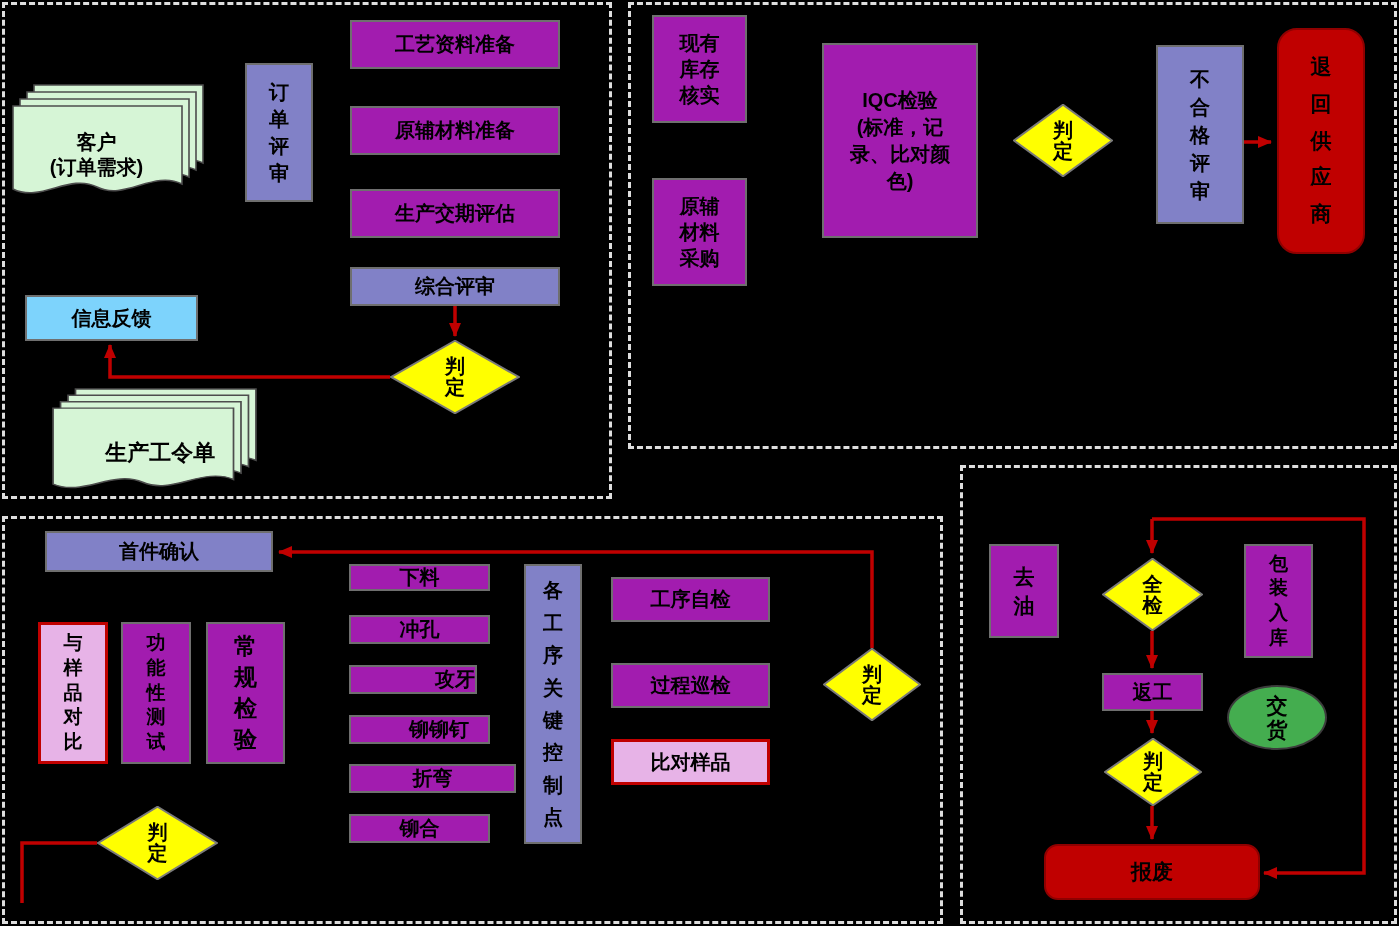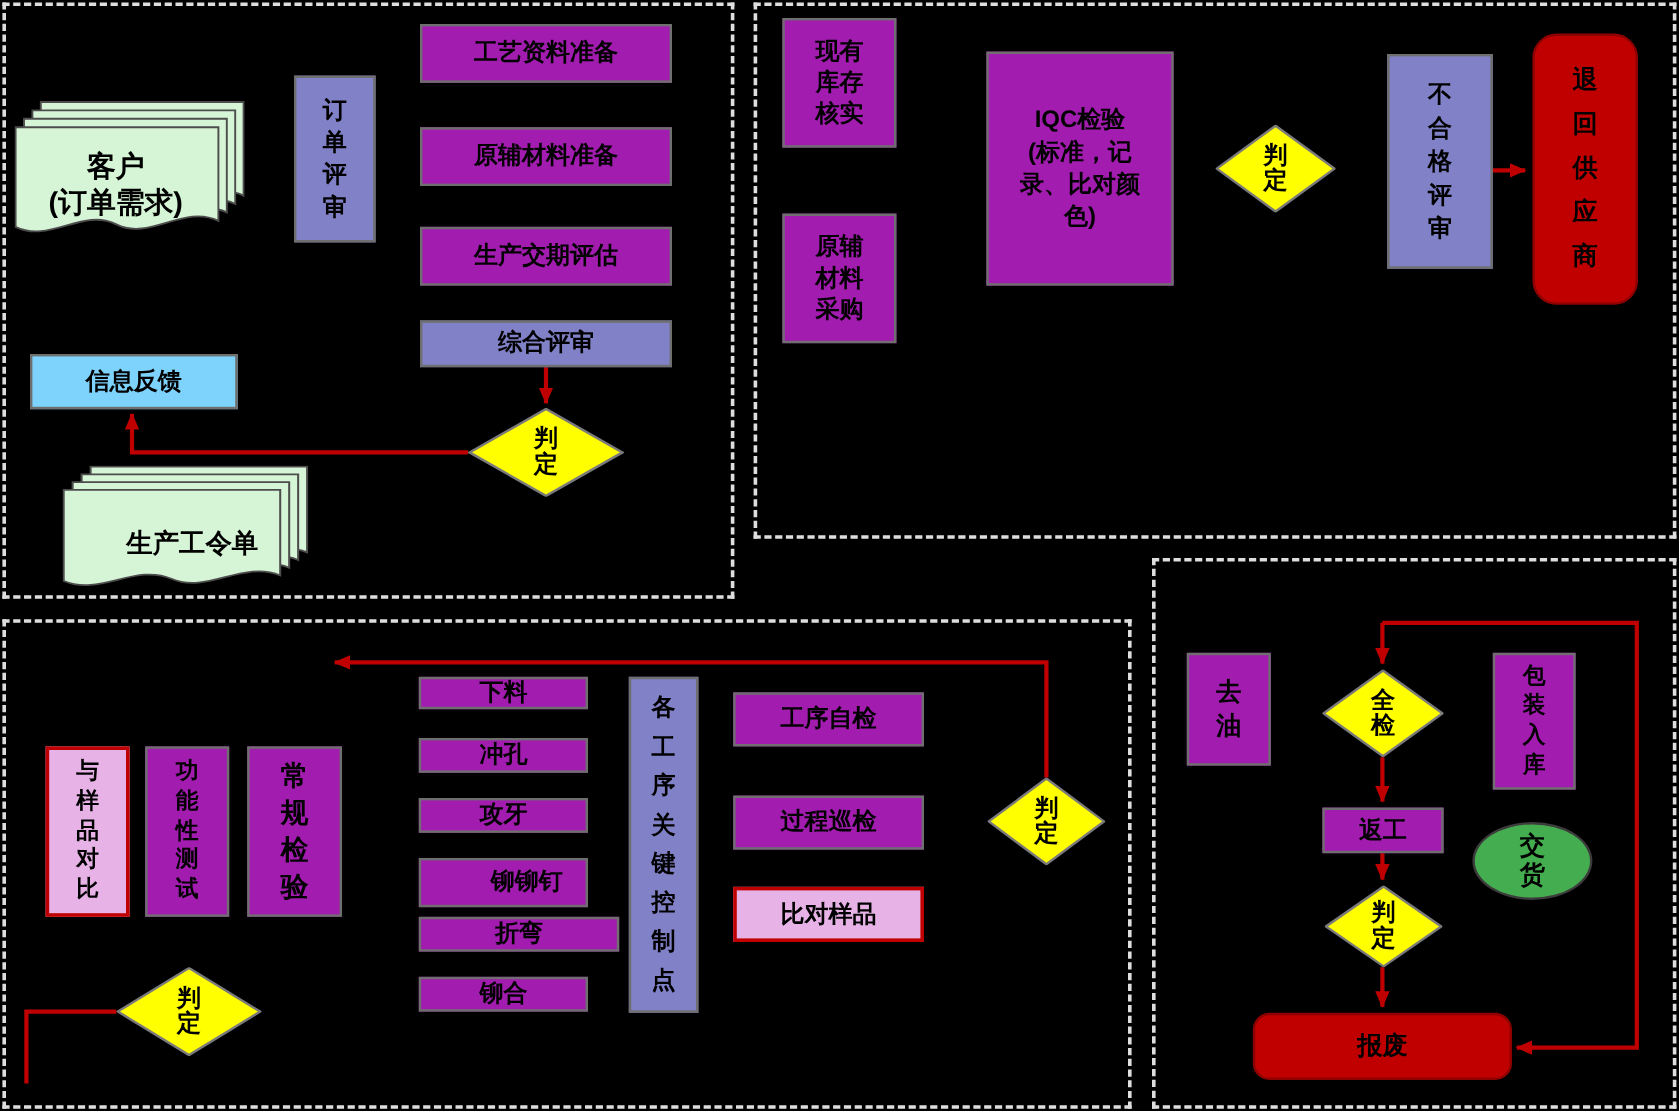--- a/index.html
+++ b/index.html
@@ -57,21 +57,21 @@
 
   <div class="section" style="left:2px;top:2px;width:610px;height:497px;"></div>
 
   <div class="docstack" style="left:12px;top:84px;width:192px;height:118px;">
     <svg viewBox="0 0 192 118" preserveAspectRatio="none">
       <path class="doc" transform="translate(21,0)" d="M1,1 L170,1 L170,79 C141,65 113,96 85,82 C57,68 29,98 1,84 Z"></path>
       <path class="doc" transform="translate(14,7)" d="M1,1 L170,1 L170,79 C141,65 113,96 85,82 C57,68 29,98 1,84 Z"></path>
       <path class="doc" transform="translate(7,14)" d="M1,1 L170,1 L170,79 C141,65 113,96 85,82 C57,68 29,98 1,84 Z"></path>
       <path class="doc" transform="translate(0,21)" d="M1,1 L170,1 L170,79 C141,65 113,96 85,82 C57,68 29,98 1,84 Z"></path>
     </svg>
-    <span class="doclbl" style="font-size:24px;">客户
+    <span class="doclbl" style="font-size:20px;">客户
 (订单需求)</span>
   </div>
 
   <div class="node purple" style="left:245px;top:63px;width:68px;height:139px;">
     <span class="lbl" style="line-height:1.35;">订
 单
 评
 审</span>
   </div>
 
@@ -147,20 +147,23 @@
   <div class="node redbox" style="left:1277px;top:28px;width:88px;height:226px;border-radius:20px;font-size:21px;">
     <span class="lbl" style="line-height:1.75;">退
 回
 供
 应
 商</span>
   </div>
 
   <div class="section" style="left:2px;top:516px;width:941px;height:408px;"></div>
 
+  <div class="node purple" style="left:45px;top:531px;width:228px;height:41px;">
+    <span class="lbl">首件确认</span>
+  </div>
 
   <div class="node pink" style="left:38px;top:622px;width:70px;height:142px;font-size:19px;">
     <span class="lbl" style="line-height:1.3;">与
 样
 品
 对
 比</span>
   </div>
   <div class="node green" style="left:121px;top:622px;width:70px;height:142px;font-size:19px;">
     <span class="lbl" style="line-height:1.3;">功
@@ -183,24 +186,24 @@
     <span class="dlbl">判
 定</span>
   </div>
 
   <div class="node green" style="left:349px;top:564px;width:141px;height:27px;">
     <span class="lbl">下料</span>
   </div>
   <div class="node green" style="left:349px;top:615px;width:141px;height:29px;">
     <span class="lbl">冲孔</span>
   </div>
-  <div class="node green" style="left:349px;top:665px;width:141px;height:29px;">
+  <div class="node green" style="left:349px;top:665px;width:128px;height:29px;justify-content:flex-end;">
     <span class="lbl">攻牙</span>
   </div>
-  <div class="node green" style="left:349px;top:715px;width:141px;height:41px;padding-left:39px;">
+  <div class="node green" style="left:349px;top:715px;width:141px;height:29px;padding-left:39px;">
     <span class="lbl">铆铆钉</span>
   </div>
   <div class="node green" style="left:349px;top:764px;width:167px;height:29px;">
     <span class="lbl">折弯</span>
   </div>
   <div class="node green" style="left:349px;top:814px;width:141px;height:29px;">
     <span class="lbl">铆合</span>
   </div>
 
   <div class="node purple" style="left:524px;top:564px;width:58px;height:280px;">

